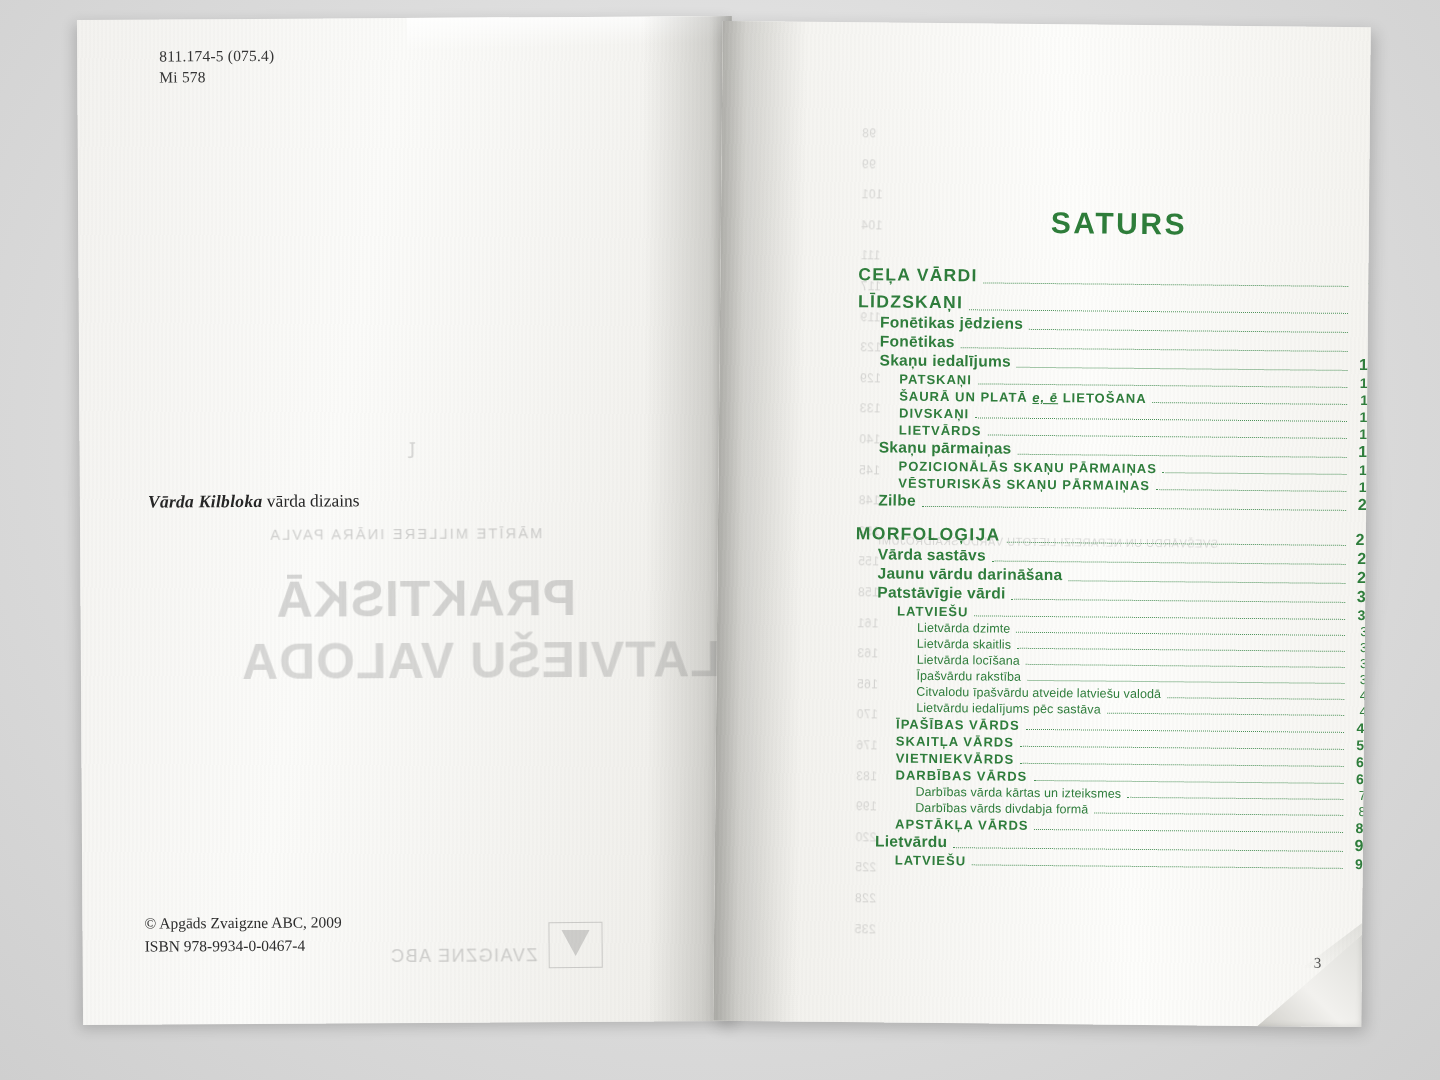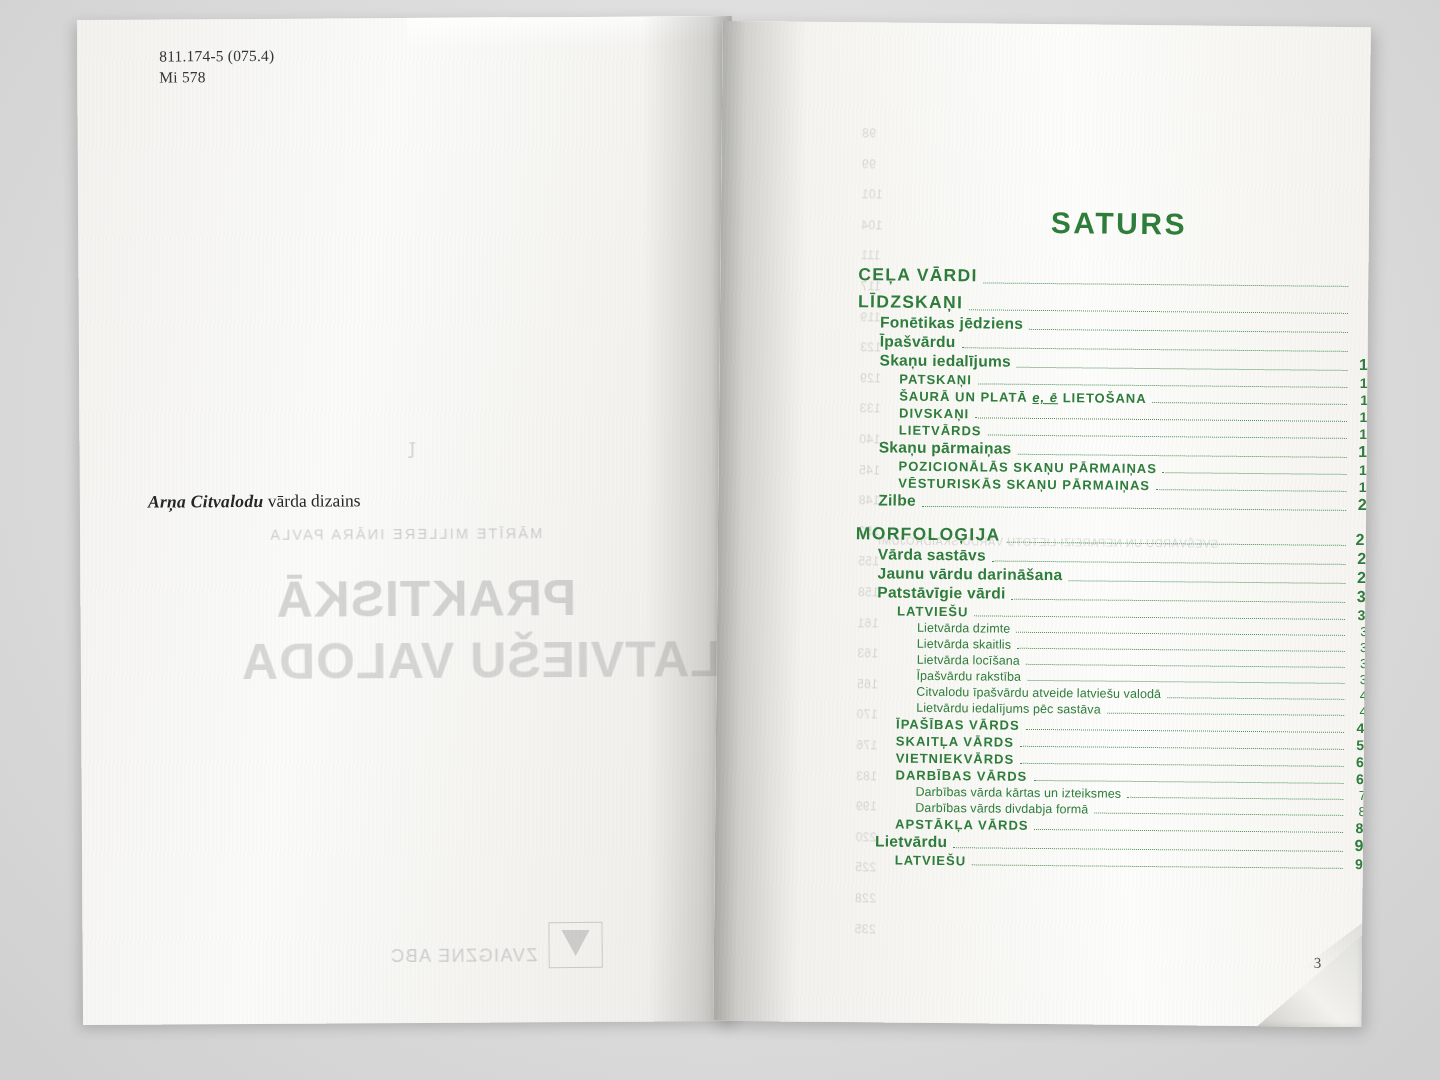--- a/index.html
+++ b/index.html
@@ -298,24 +298,28 @@
         <div class="ghost ghost-title2">LATVIEŠU VALODA</div>
         <div class="ghost ghost-pub">ZVAIGZNE ABC</div>
         <div class="ghost-logo"></div>
 
         <div class="classcode">
           <div>811.174-5 (075.4)</div>
           <div>Mi 578</div>
         </div>
 
         <div class="designer">
-          <b>Arņa Citvalodu</b>
+          <b>Vārda Kilbloka</b>
           <span>vārda dizains</span>
         </div>
 
+        <div class="copyright">
+          <div>© Apgāds Zvaigzne ABC, 2009</div>
+          <div>ISBN 978-9934-0-0467-4</div>
+        </div>
       </div>
     </div>
 
     <div class="page-right">
       <div class="tex"></div>
 
       <div class="rp-content">
 
         <div id="rghost-holder">
             <div class="rghost rghost-col" style="top: 104px;">98</div>
@@ -360,21 +364,21 @@
               <span class="toc-label">LĪDZSKAŅI</span>
               <span class="toc-dots"></span>
               <span class="toc-page">7</span>
             </div>
             <div class="toc-row lvl-1">
               <span class="toc-label">Fonētikas jēdziens</span>
               <span class="toc-dots"></span>
               <span class="toc-page">7</span>
             </div>
             <div class="toc-row lvl-1">
-              <span class="toc-label">Īpašvārdu</span>
+              <span class="toc-label">Fonētikas</span>
               <span class="toc-dots"></span>
               <span class="toc-page">8</span>
             </div>
             <div class="toc-row lvl-1">
               <span class="toc-label">Skaņu iedalījums</span>
               <span class="toc-dots"></span>
               <span class="toc-page">10</span>
             </div>
             <div class="toc-row lvl-2">
               <span class="toc-label">PATSKAŅI</span>

